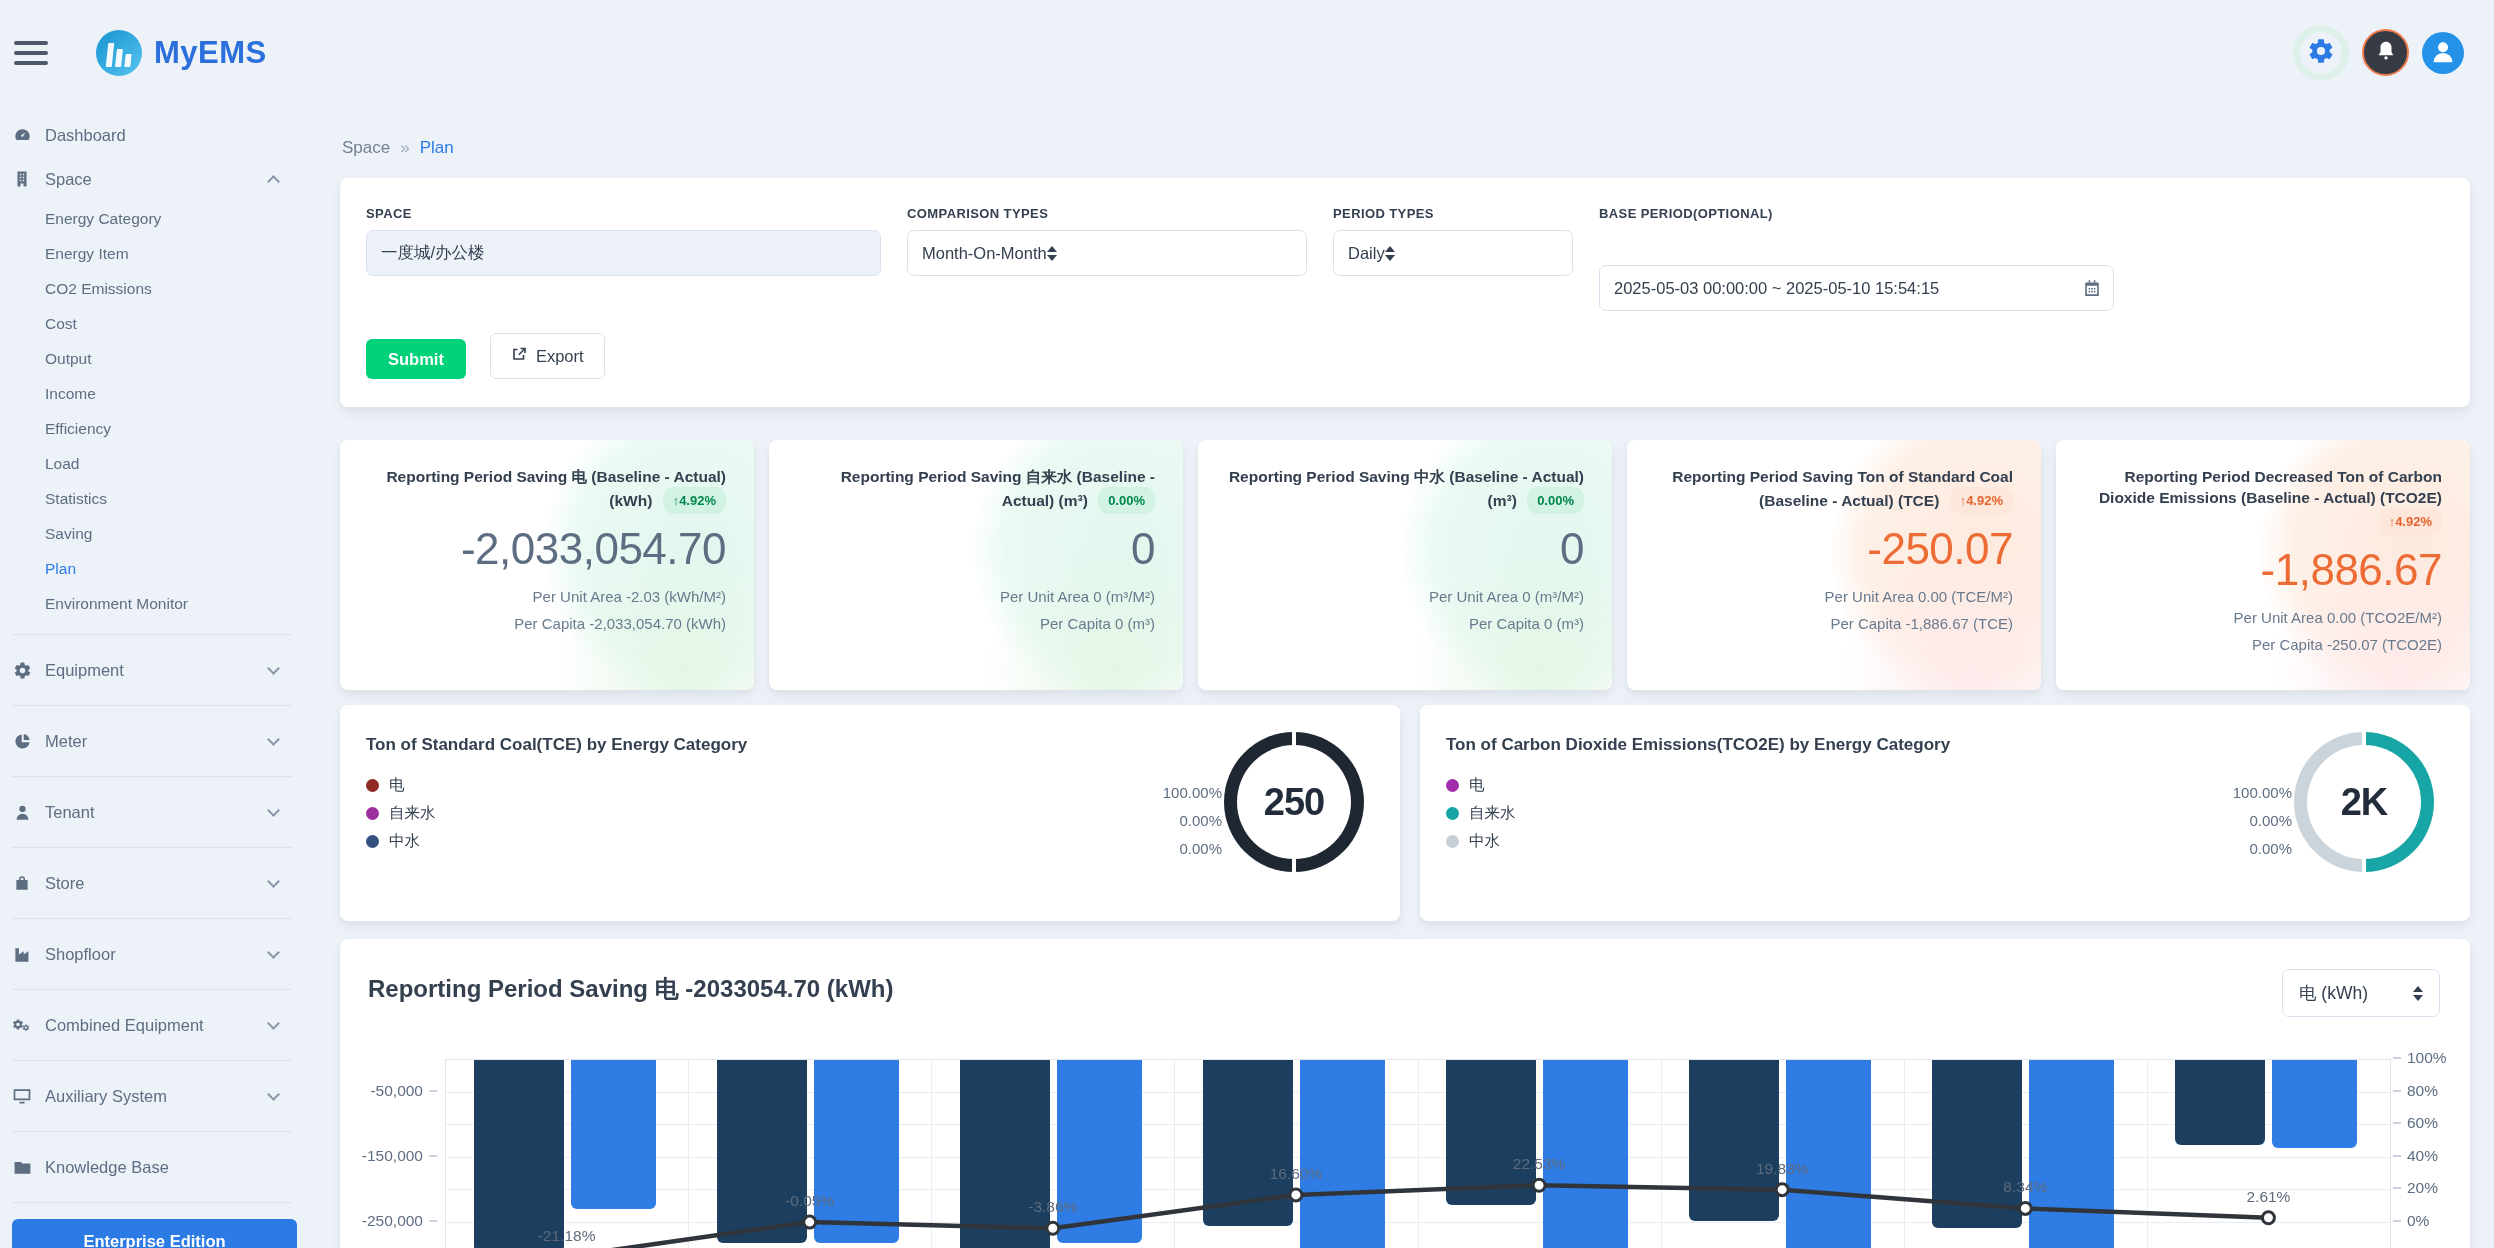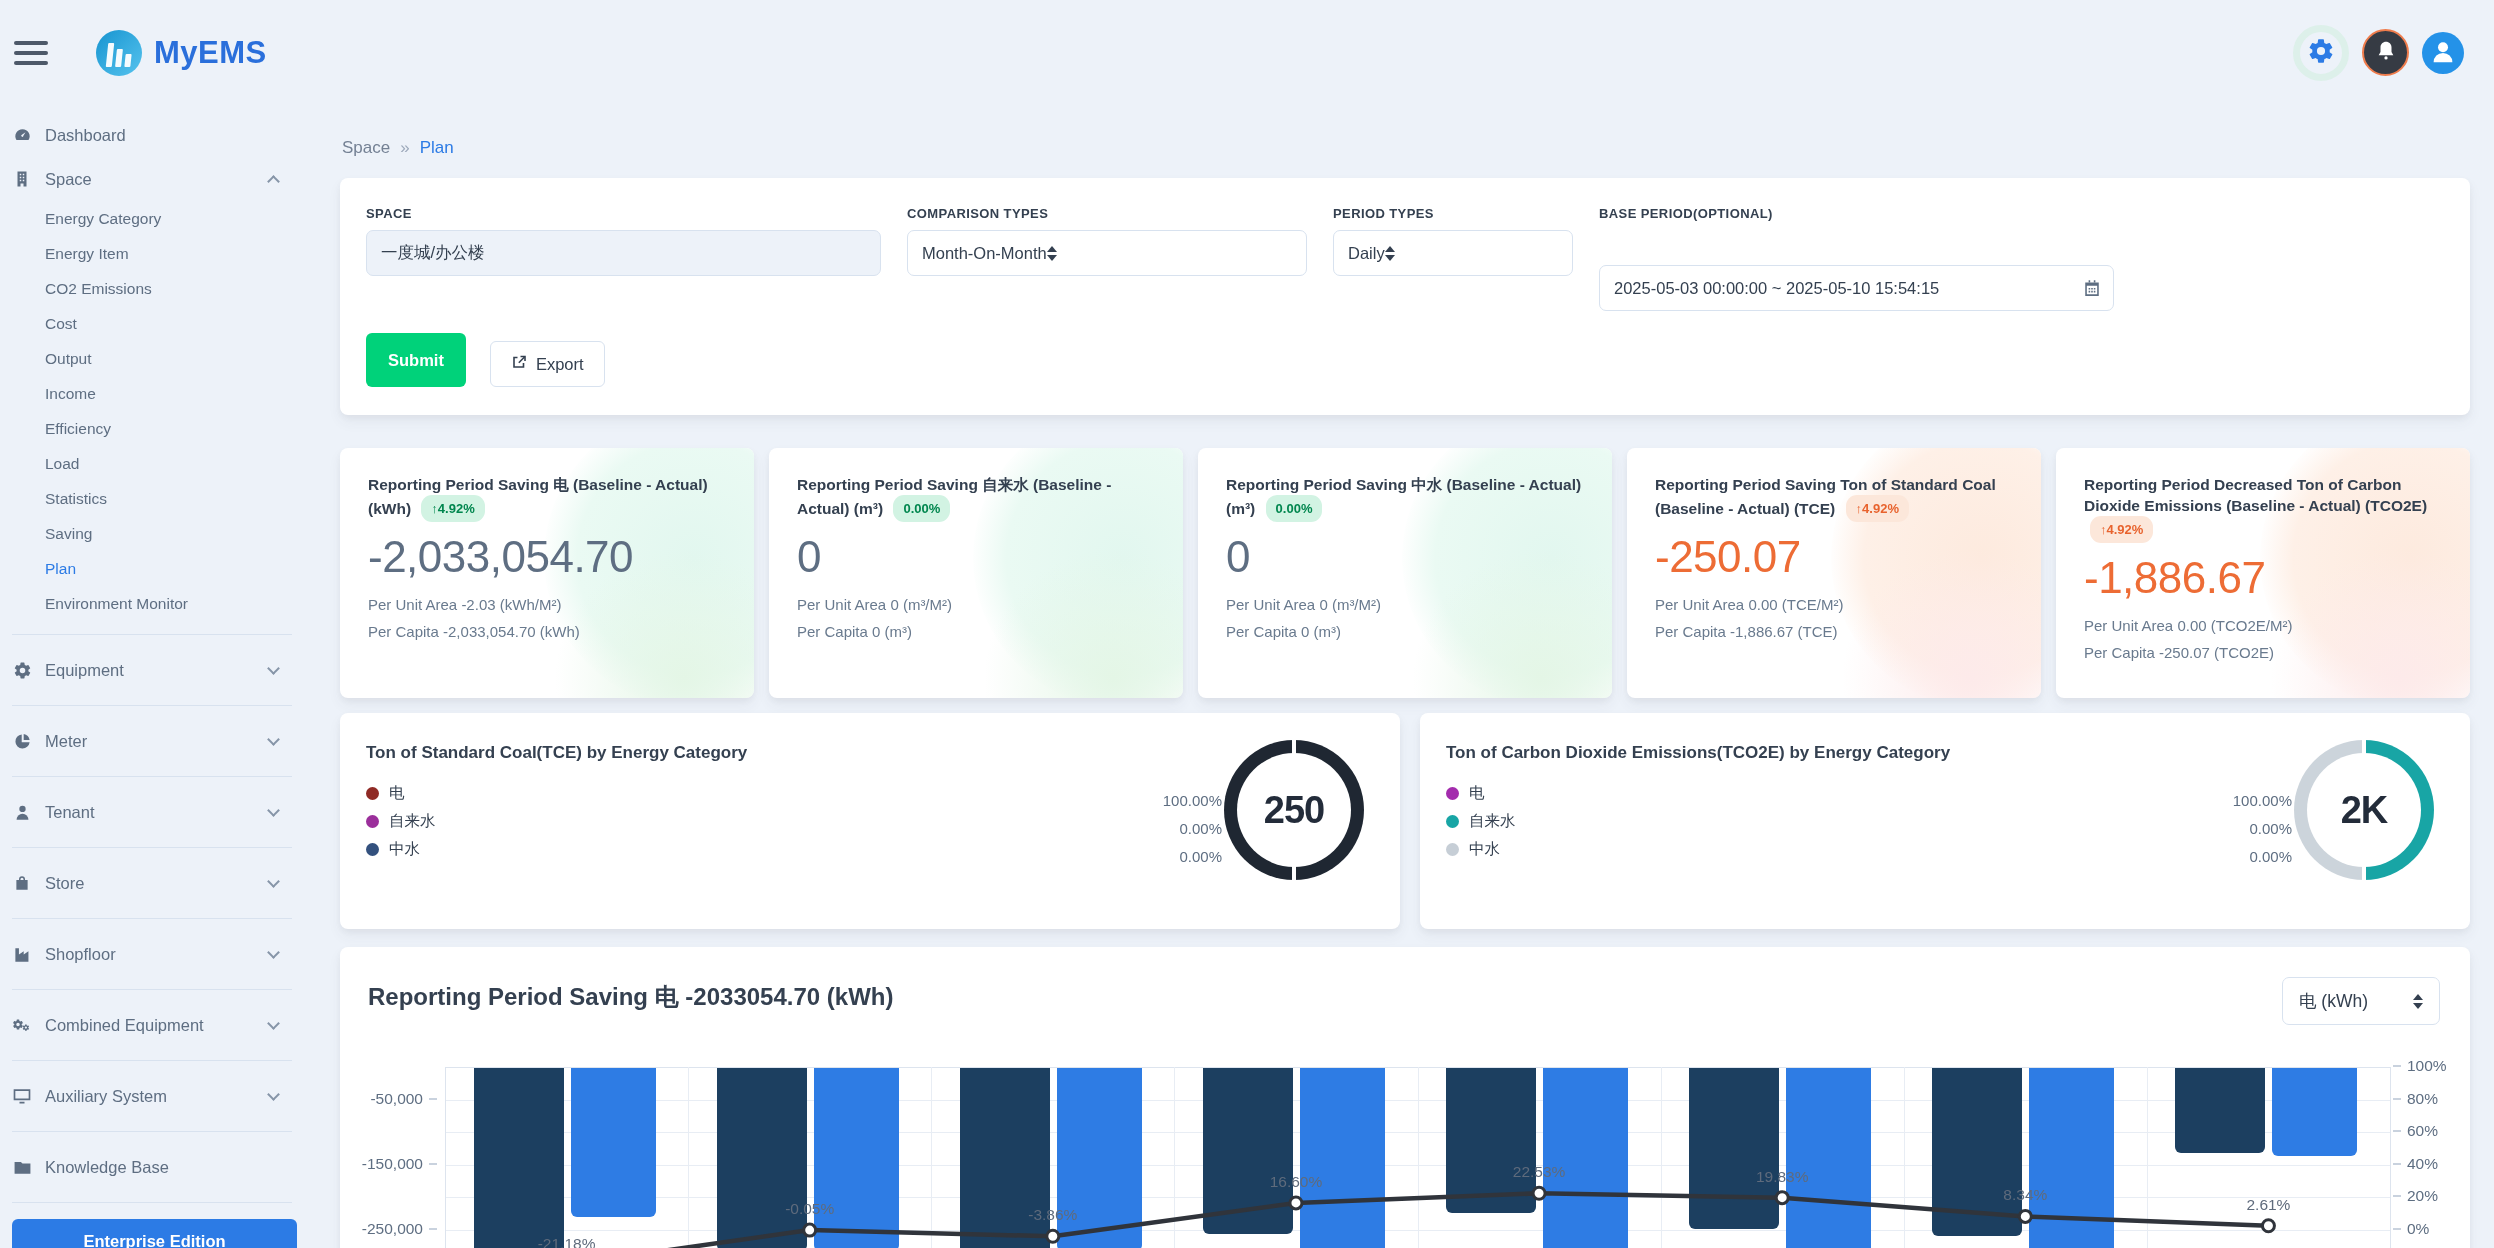--- a/index.html
+++ b/index.html
@@ -64,26 +64,26 @@
   .f-input.grey { background:#edf2f9; }
   .f-select { justify-content:flex-start; cursor:pointer; }
   .date-wrap { position:relative;margin-top:44px; }
   .date-wrap input { padding-right:42px; }
   .date-wrap .cal { position:absolute; right:13px; top:14px; color:#5e6e82; }
   .updown { display:flex; flex-direction:column; gap:3px; }
   .tri-up { width:0; height:0; border-left:5px solid transparent; border-right:5px solid transparent; border-bottom:6px solid #344050; }
   .tri-down { width:0; height:0; border-left:5px solid transparent; border-right:5px solid transparent; border-top:6px solid #344050; }
   .w-space{width:515px;} .w-comp{width:400px;} .w-period{width:240px;} .w-base{width:515px;} .w-report{width:515px;}
   .btn-row { display:flex; align-items:flex-end; gap:24px; }
-  .btn-submit { height:54px; padding:0 22px; border:none; border-radius:6px; background:#00d27a;
+  .btn-submit { height:40px; padding:0 22px; border:none; border-radius:6px; background:#00d27a;
     color:#fff; font-size:16.5px; font-weight:bold; cursor:pointer; font-family:inherit; }
   .btn-export { height:46px; padding:0 20px; border:1px solid #d8e2ef; border-radius:6px; background:#fff;
     color:#344050; font-size:16.5px; cursor:pointer; display:flex; align-items:center; gap:9px; font-family:inherit; }
   
-  .stat-row { margin-top:33px; display:grid; grid-template-columns:repeat(5,1fr); gap:15px; }
+  .stat-row { margin-top:33px; display:grid; grid-template-columns:repeat(5,1fr); gap:15px;text-align:right; }
   .stat-card { position:relative; overflow:hidden; height:250px; padding:26px 28px; }
   .stat-card .blob1,.stat-card .blob2 { position:absolute; border-radius:50%; }
   .stat-card.green .blob1 { width:300px; height:300px; right:-90px; top:-40px; background:radial-gradient(circle,#e2f7ef 0%,#eafaf3 55%,transparent 72%); }
   .stat-card.green .blob2 { width:260px; height:260px; right:-60px; bottom:-110px; background:radial-gradient(circle,#e4f6e6 0%,transparent 70%); }
   .stat-card.orange .blob1 { width:300px; height:300px; right:-90px; top:-40px; background:radial-gradient(circle,#fdeade 0%,#fef0e7 55%,transparent 72%); }
   .stat-card.orange .blob2 { width:260px; height:260px; right:-60px; bottom:-110px; background:radial-gradient(circle,#fdeaea 0%,transparent 70%); }
   .stat-title { position:relative; font-size:15.5px; line-height:21px; font-weight:bold; color:#344050; z-index:1; }
   .badge { display:inline-block; font-size:13px; font-weight:bold; border-radius:11px;
     padding:3px 10px; margin-left:6px; vertical-align:1px; }
   .badge.green { background:#d2f3e3; color:#00864e; }

